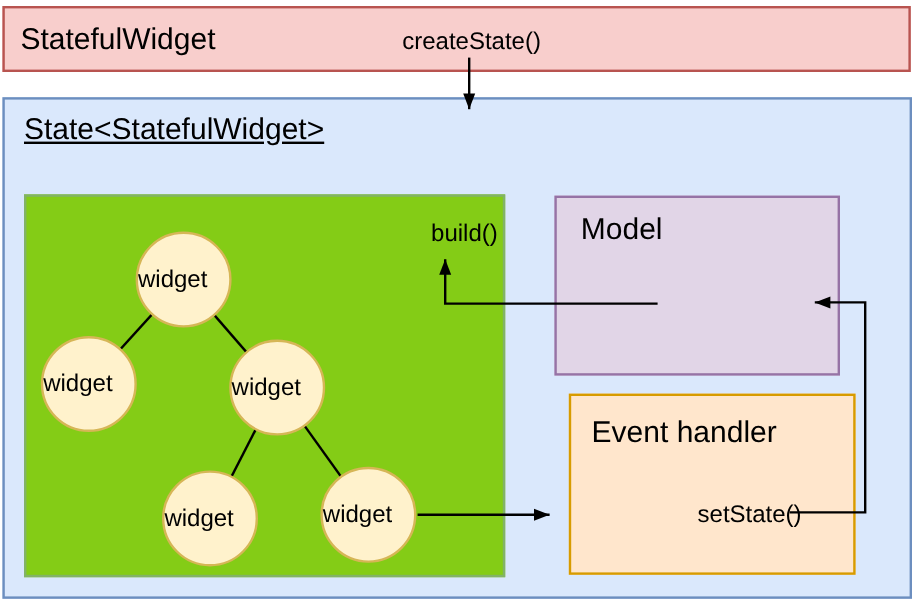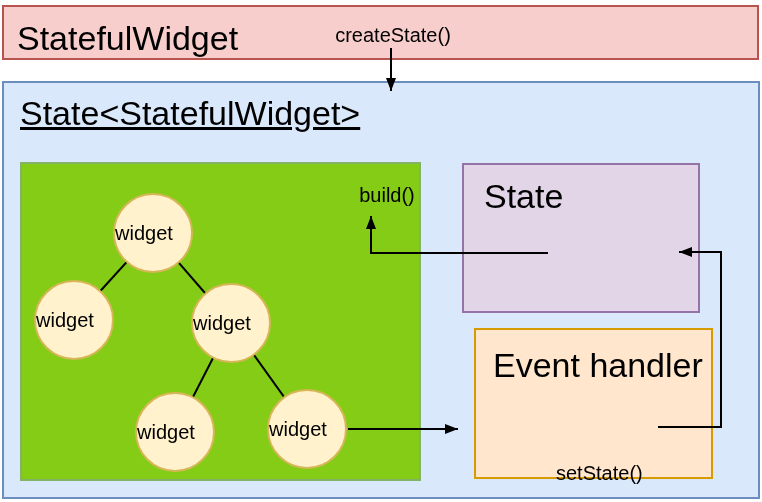--- a/index.html
+++ b/index.html
@@ -26,31 +26,31 @@
     background: #84cc16; border: 2px solid #82B366;
   }
   .box-model {
     left: 462px; top: 163px; width: 238px; height: 150px;
     background: #E1D5E7; border: 2px solid #9673A6;
   }
   .box-event {
     left: 474px; top: 328px; width: 239px; height: 151px;
     background: #FFE6CC; border: 2px solid #D79B00;
   }
-  .title { font-size: 34px; line-height: 1.1; white-space: nowrap; }
+  .title { font-size: 25px; line-height: 1.1; white-space: nowrap; }
   .label { font-size: 20px; line-height: 1.1; white-space: nowrap; }
   .abs { position: absolute; }
   .t-stateful { left: 13px; top: 13px; }
   .t-createstate { left: 318px; top: 17px; width: 142px; text-align: center; }
   .t-state { left: 16px; top: 12px; text-decoration: underline; }
   .t-build { left: 325px; top: 20px; width: 80px; text-align: center; }
   .t-model { left: 20px; top: 13px; }
   .t-dataupdate { left: 88px; top: 76px; width: 104px; text-align: center; font-size: 21px; }
   .t-event { left: 17px; top: 17px; }
-  .t-setstate { left: 80px; top: 88px; width: 112px; text-align: left; margin-top: 44px; }
+  .t-setstate { left: 80px; top: 88px; width: 112px; text-align: right; }
   .widget-node {
     position: absolute;
     width: 80px; height: 80px;
     background: #FFF2CC; border: 2px solid #D6B656;
     border-radius: 50%;
     display: flex; align-items: center; justify-content: flex-start;
     z-index: 2;
     font-size: 20px;
   }
   .n0 { left: 113px; top: 193px; }
@@ -73,21 +73,21 @@
 
   <div class="box box-state">
     <div class="abs title t-state">State&lt;StatefulWidget&gt;</div>
   </div>
 
   <div class="box box-tree">
     <div class="abs label t-build">build()</div>
   </div>
 
   <div class="box box-model">
-    <div class="abs title t-model">State</div>
+    <div class="abs title t-model">Model</div>
   </div>
 
   <div class="box box-event">
     <div class="abs title t-event">Event handler</div>
     <div class="abs label t-setstate">setState()</div>
   </div>
 
   <svg class="edges" width="762" height="502">
     <line x1="153" y1="233" x2="74" y2="320" stroke="#000" stroke-width="2"></line>
     <line x1="153" y1="233" x2="231" y2="323" stroke="#000" stroke-width="2"></line>

